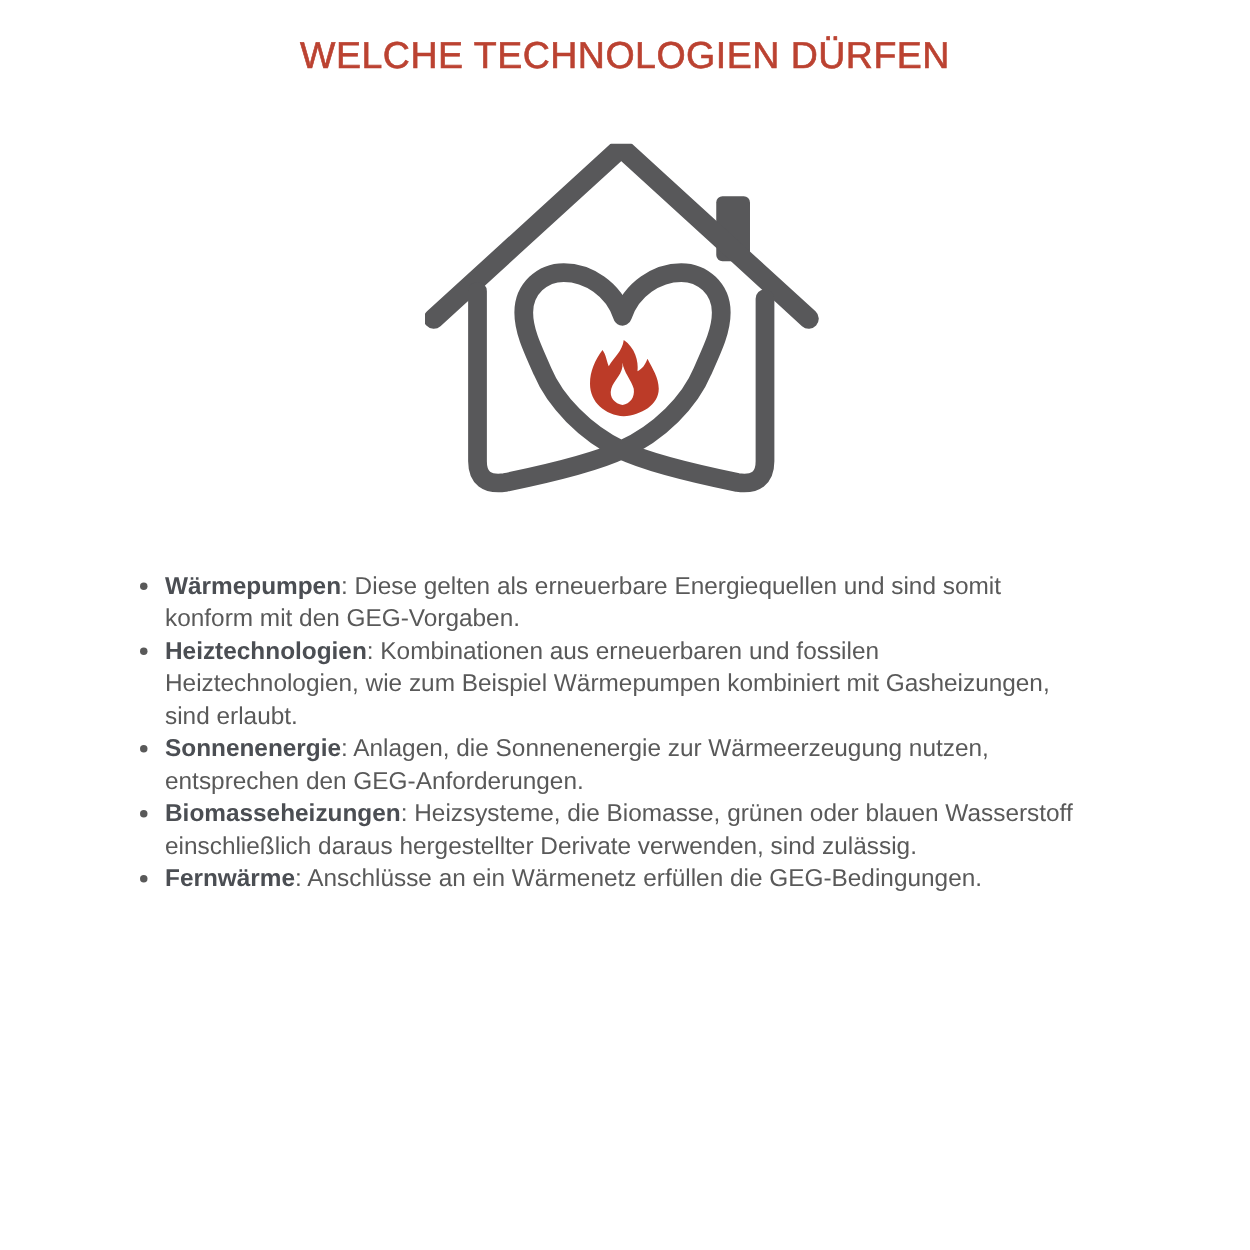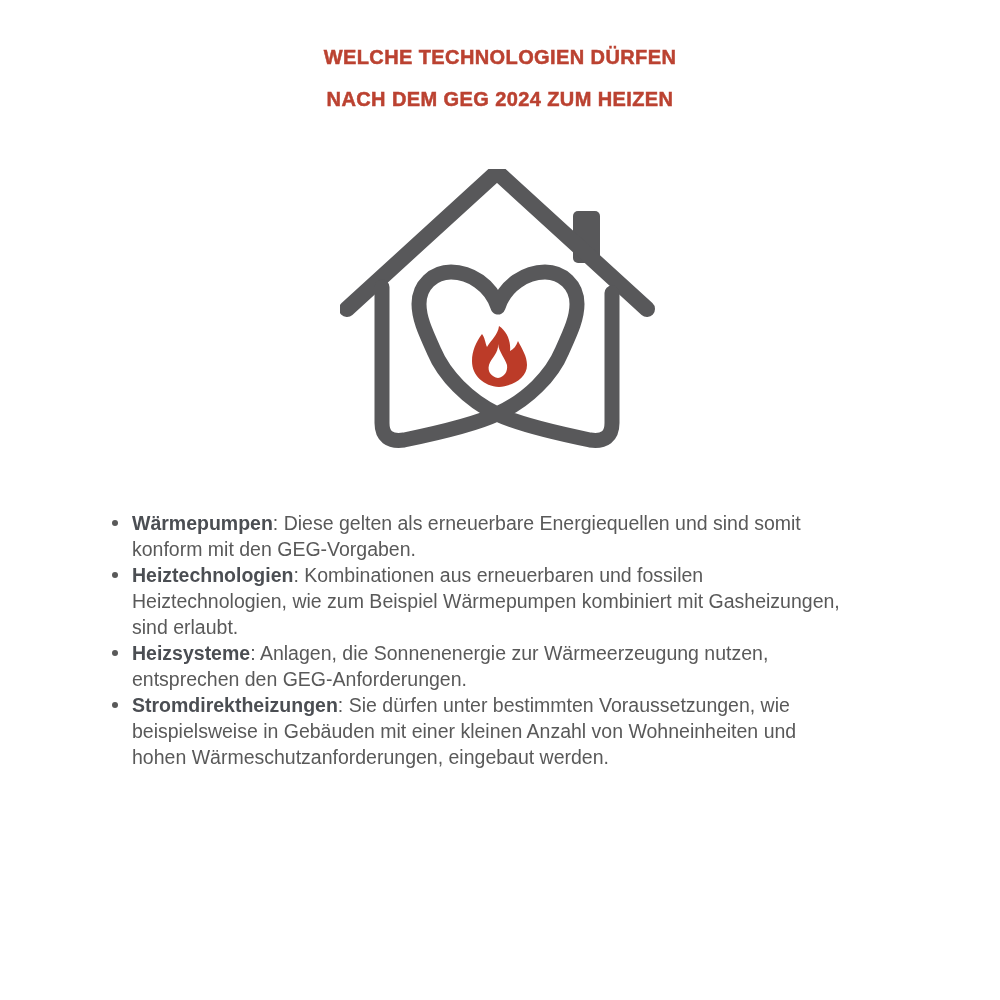--- a/index.html
+++ b/index.html
@@ -5,25 +5,25 @@
   * { margin: 0; padding: 0; box-sizing: border-box; }
   html, body { width: 1000px; height: 1000px; }
   body {
     background: var(--background, #ffffff);
     font-family: "Liberation Sans", "DejaVu Sans", sans-serif;
     overflow: hidden;
   }
   .page { width: 1000px; height: 1000px; position: relative; }
 
   .title {
-    margin-top: 36px;
+    margin-top: 24px;
     text-align: center;
     color: var(--title-color, #bb4231);
-    font-size: 20px;
-    font-weight: 700;
+    font-size: 30px;
+    font-weight: 400;
     line-height: 42px;
     letter-spacing: 0.4px;
     -webkit-text-stroke: 0.5px currentColor;
   }
 
   .icon-wrap {
     width: 320px;
     margin: 49px auto 0 auto;
   }
   .icon-wrap svg { display: block; }
@@ -65,21 +65,20 @@
   }
   .rest { white-space: pre-line; }
 </style>
 </head>
 <body>
 
 <div class="page">
 
   <div class="title">
     <div>WELCHE TECHNOLOGIEN DÜRFEN</div>
-    <div>NACH DEM GEG 2024 ZUM HEIZEN</div>
   </div>
 
   <div class="icon-wrap">
     <svg width="320" height="300" viewBox="0 0 320 300" aria-hidden="true">
 
       <rect class="chimney" x="233" y="42" width="27" height="52" rx="5"></rect>
 
       <path class="house-stroke" stroke-width="16" d="M 7,140 L 157,3 L 307,140"></path>
 
       <path class="house-stroke" stroke-width="15" d="
@@ -117,20 +116,20 @@
         C 165,189 159,183 158,175 Z"></path>
     </svg>
   </div>
 
   <ul class="tech-list">
     <li><span class="term">Wärmepumpen</span><span class="rest">: Diese gelten als erneuerbare Energiequellen und sind somit
 konform mit den GEG-Vorgaben.</span></li>
     <li><span class="term">Heiztechnologien</span><span class="rest">: Kombinationen aus erneuerbaren und fossilen
 Heiztechnologien, wie zum Beispiel Wärmepumpen kombiniert mit Gasheizungen,
 sind erlaubt.</span></li>
-    <li><span class="term">Heizsysteme</span><span class="rest">: Anlagen, die Sonnenenergie zur Wärmeerzeugung nutzen,
+    <li><span class="term">Sonnenenergie</span><span class="rest">: Anlagen, die Sonnenenergie zur Wärmeerzeugung nutzen,
 entsprechen den GEG-Anforderungen.</span></li>
-    <li><span class="term">Stromdirektheizungen</span><span class="rest">: Sie dürfen unter bestimmten Voraussetzungen, wie
-beispielsweise in Gebäuden mit einer kleinen Anzahl von Wohneinheiten und
-hohen Wärmeschutzanforderungen, eingebaut werden.</span></li>
+    <li><span class="term">Biomasseheizungen</span><span class="rest">: Heizsysteme, die Biomasse, grünen oder blauen Wasserstoff
+einschließlich daraus hergestellter Derivate verwenden, sind zulässig.</span></li>
+    <li><span class="term">Fernwärme</span><span class="rest">: Anschlüsse an ein Wärmenetz erfüllen die GEG-Bedingungen.</span></li>
   </ul>
 
 </div>
 
 </body></html>

